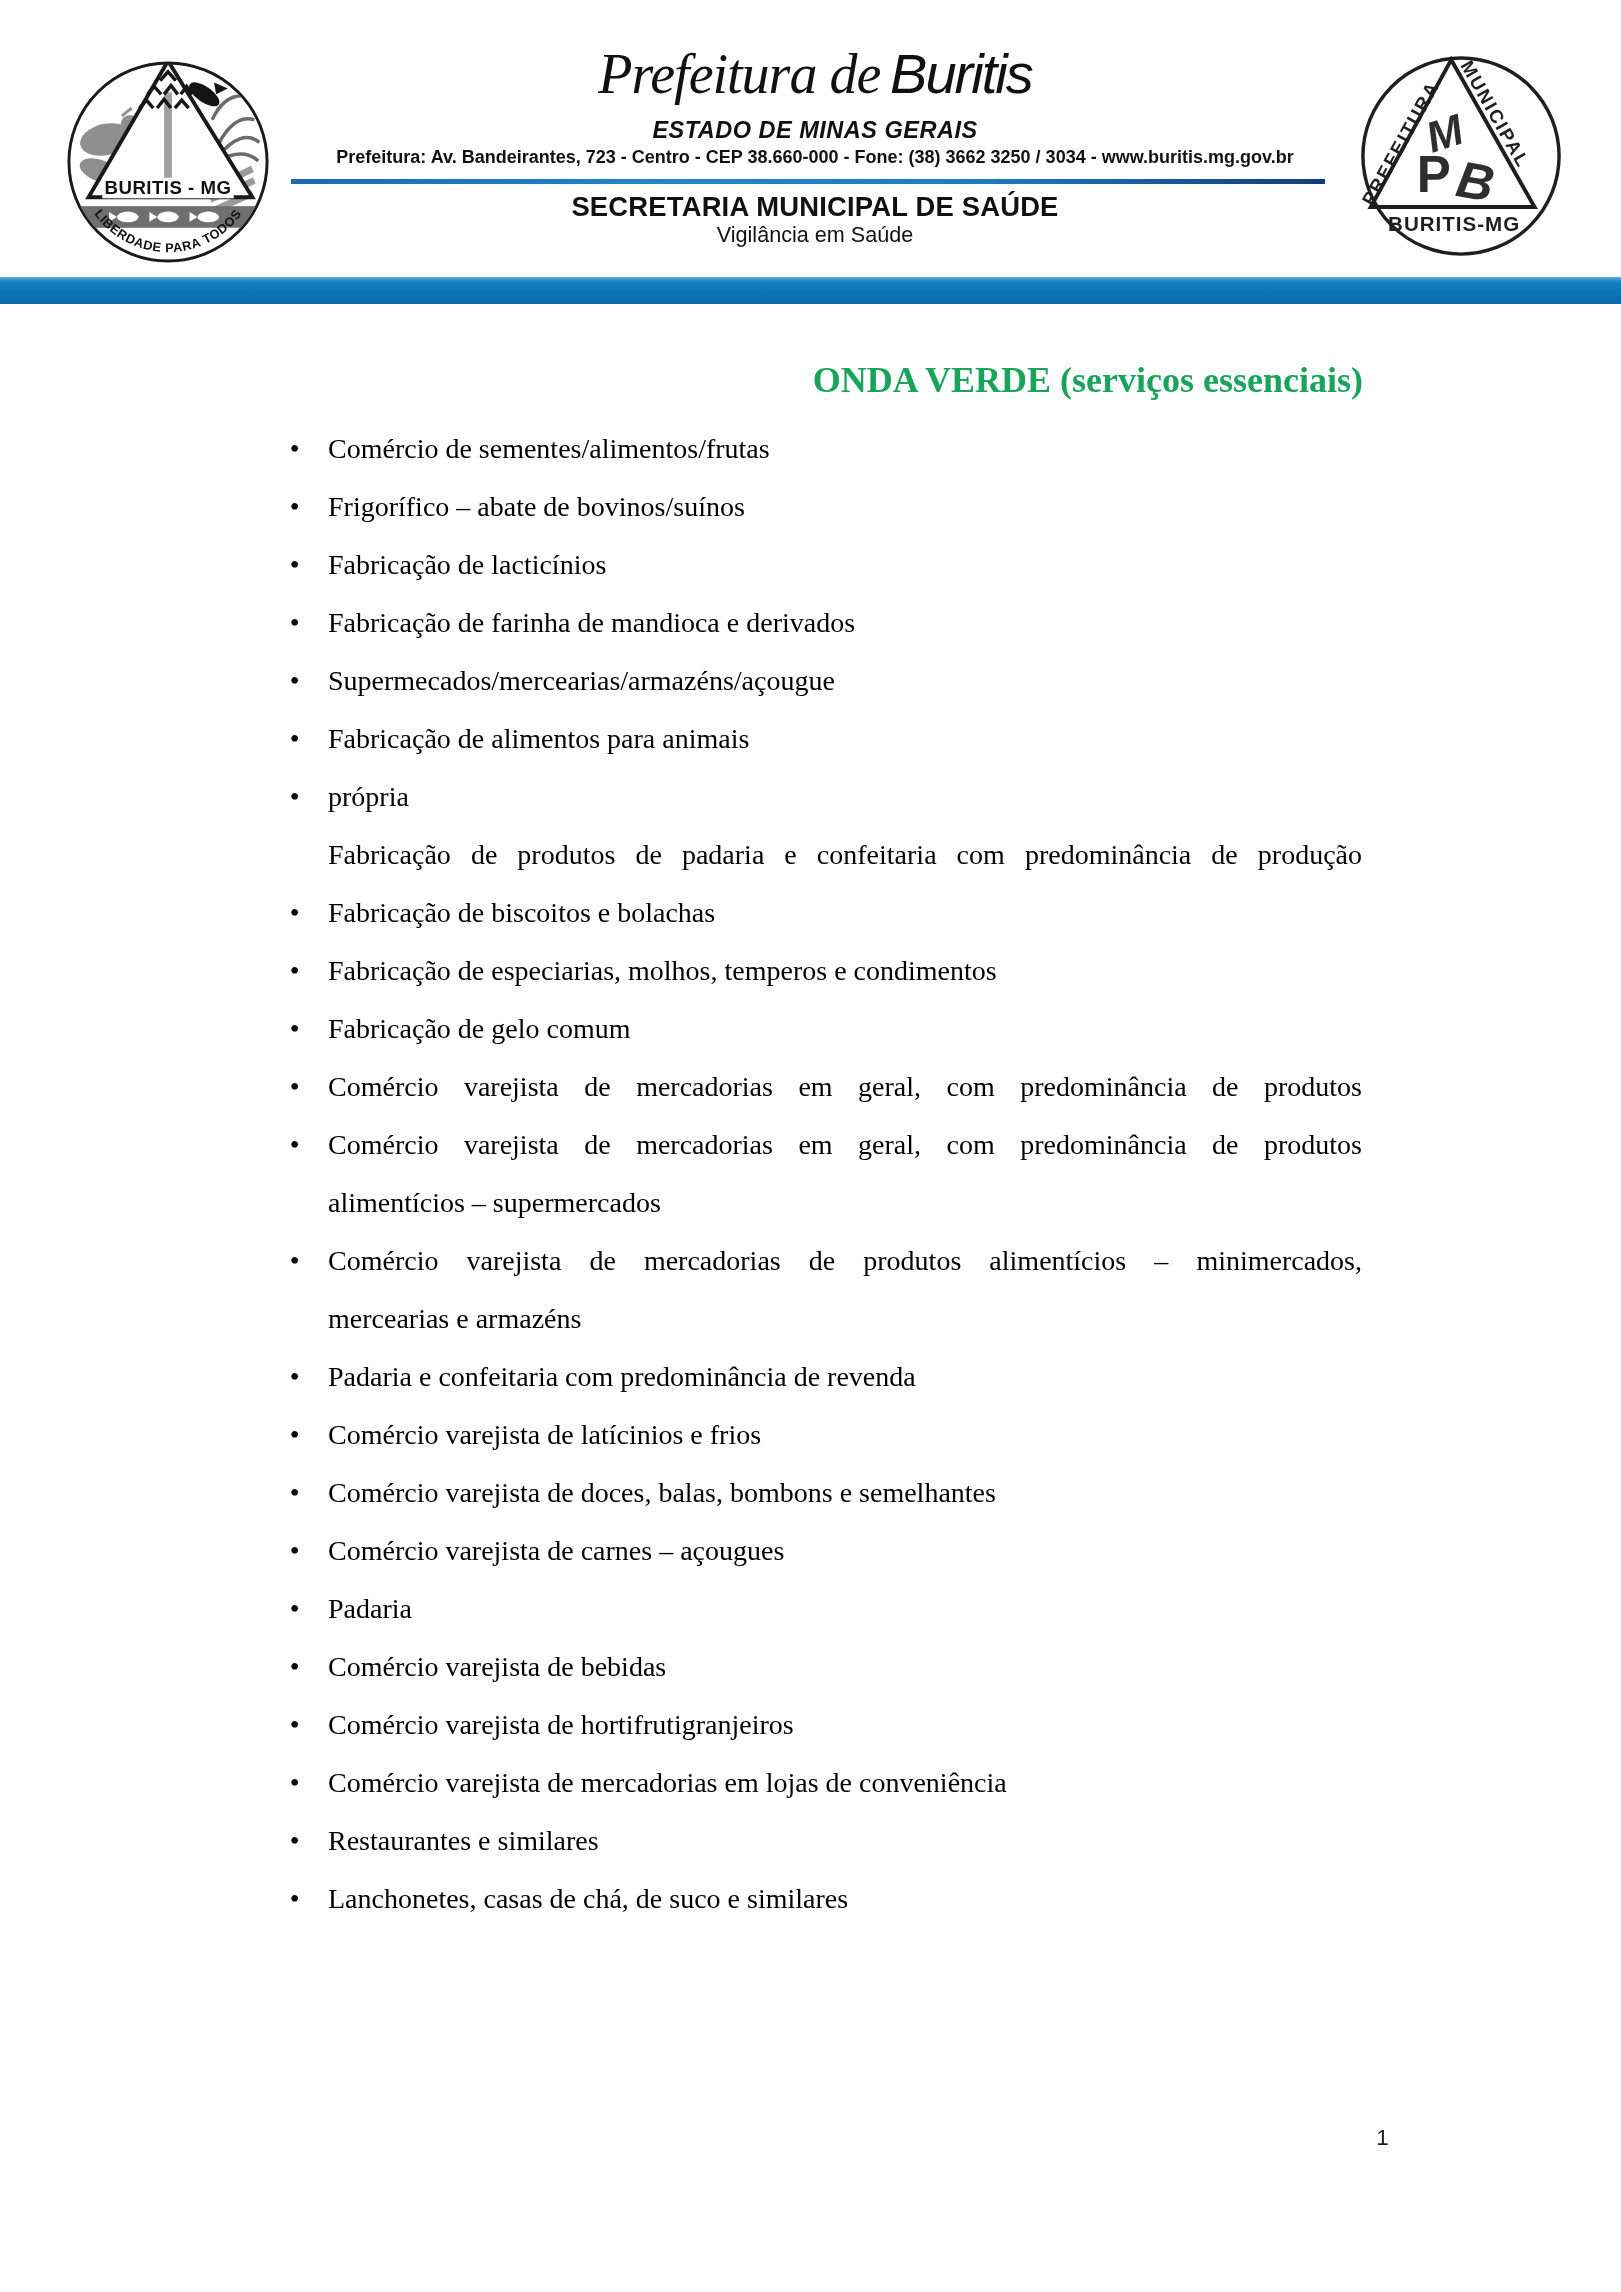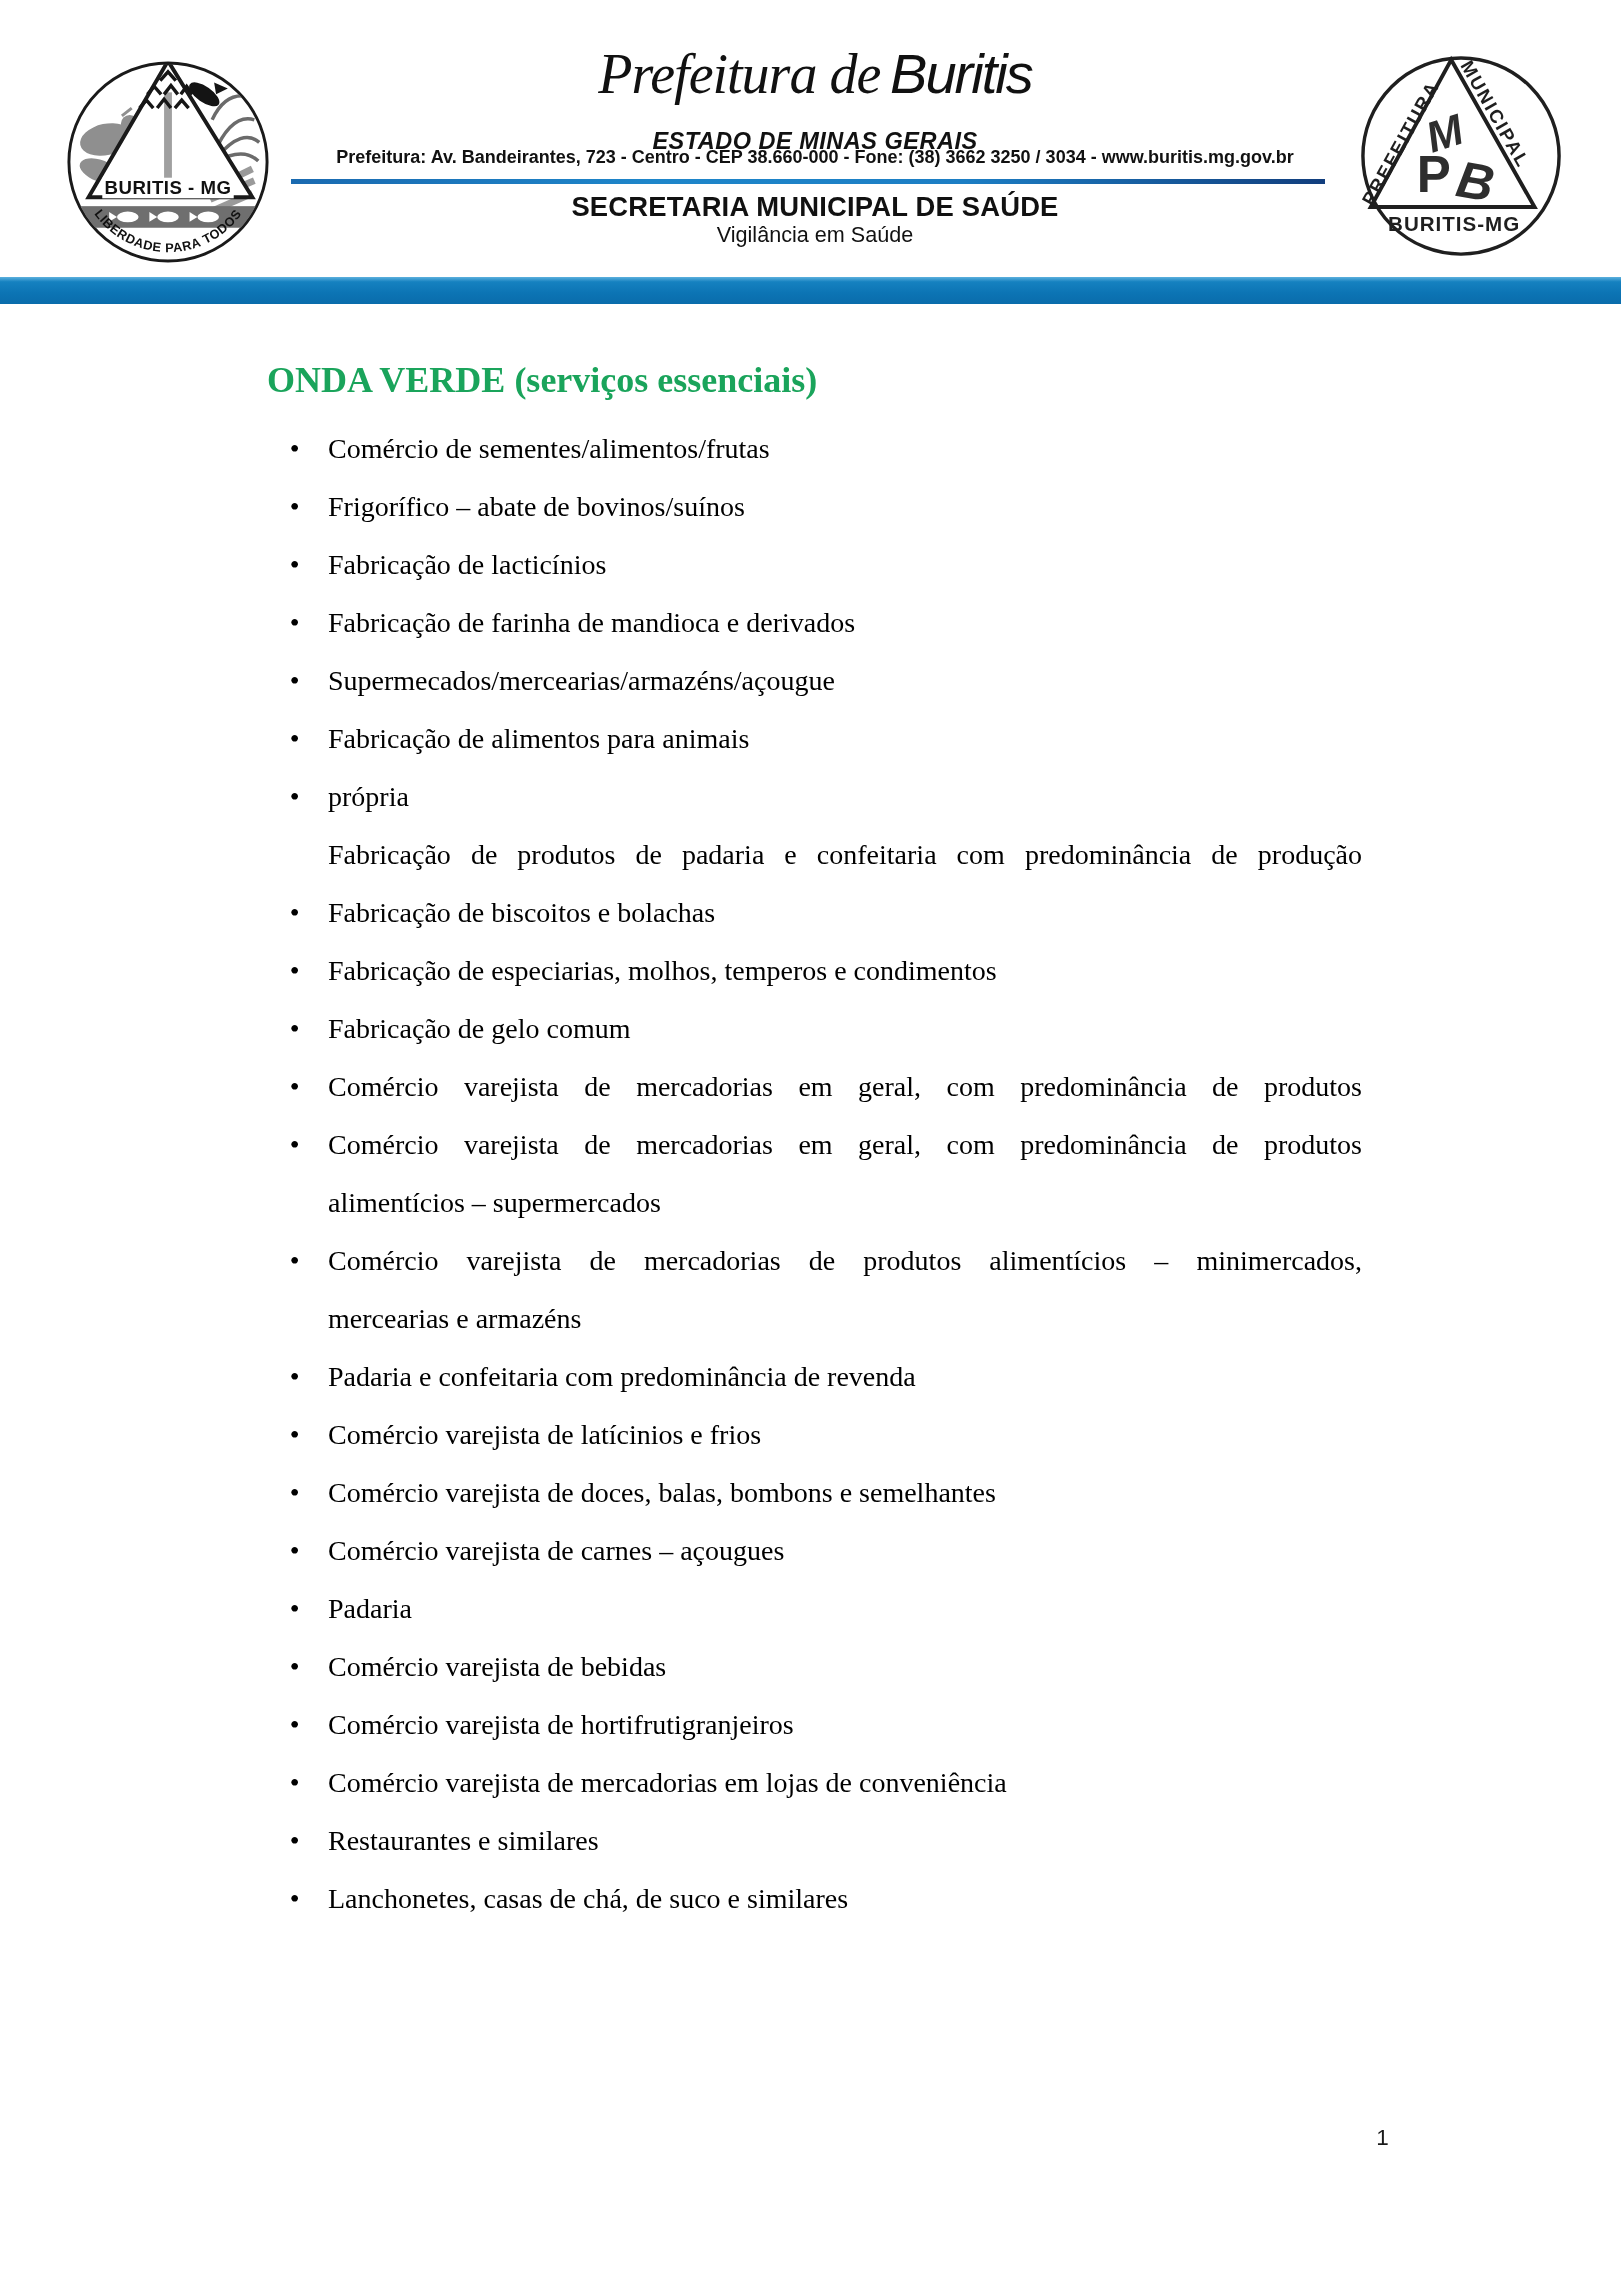--- a/index.html
+++ b/index.html
@@ -5,35 +5,35 @@
   html,body{margin:0;padding:0;}
   body{
     width:1621px;height:2293px;position:relative;background:#ffffff;
     font-family:"Liberation Sans",sans-serif;color:#111;overflow:hidden;
   }
   
   .hline{position:absolute;left:267px;width:1096px;text-align:center;white-space:nowrap;}
   .org-line{top:43px;font-size:56px;line-height:61px;font-style:italic;letter-spacing:-1px;}
   .org-script{font-weight:normal;font-family:Liberation Serif, serif;}
   .org-bold{font-weight:normal;margin-left:9.8px;letter-spacing:-2px;}
-  .state-line{top:117px;font-size:23.5px;font-weight:bold;font-style:italic;letter-spacing:0.5px;margin-top:11px;}
+  .state-line{top:117px;font-size:23.5px;font-weight:bold;font-style:italic;letter-spacing:0.5px;}
   .addr-line{top:147px;font-size:18px;font-weight:bold;letter-spacing:0;}
   .rule{position:absolute;left:291px;top:179px;width:1034px;height:4.9px;
         background:linear-gradient(90deg,#1a6ab0 0%,#1e86ca 35%,#1c7ec4 65%,#123e7d 100%);}
   .dept-line{top:191px;font-size:27.4px;font-weight:bold;letter-spacing:0.2px;}
   .div-line{top:222px;font-size:21.6px;}
   .band{position:absolute;left:0;top:277px;width:1621px;height:26.5px;
         background:linear-gradient(180deg,#5db1de 0%,#1581c0 18%,#0c74b4 60%,#0a6cab 100%);}
   
   .seal{position:absolute;}
   .seal-left{left:65px;top:59px;}
   .seal-right{left:1356px;top:55px;}
   .seal text{font-family:"Liberation Sans",sans-serif;}
   
-  .doc-title{position:absolute;left:267px;top:359px;width:1096px;text-align:left;
+  .doc-title{position:absolute;left:267px;top:359px;width:1096px;text-align:right;
              font-family:"Liberation Serif",serif;font-weight:bold;font-size:36px;line-height:43px;}
   ul.essentials{position:absolute;left:279px;top:420px;width:1083px;margin:0;padding:0;list-style:none;
                 font-family:"Liberation Serif",serif;font-size:28px;color:#000;}
   ul.essentials li{position:relative;padding-left:49px;}
   .ln{line-height:58px;height:58px;white-space:nowrap;overflow:visible;}
   .jl{text-align-last:justify;}
   .bullet{position:absolute;left:10.8px;top:0;line-height:58px;font-size:28px;color:#000;}
   .page-number{position:absolute;left:1353px;top:2125px;width:59px;text-align:center;
                font-size:22.5px;color:#1a1a1a;}
 </style>

